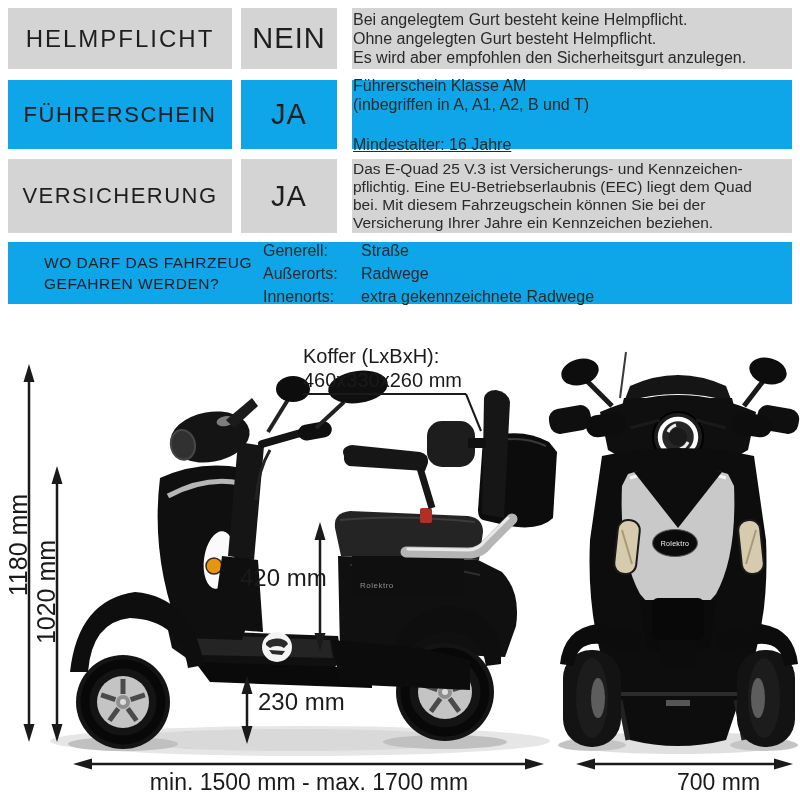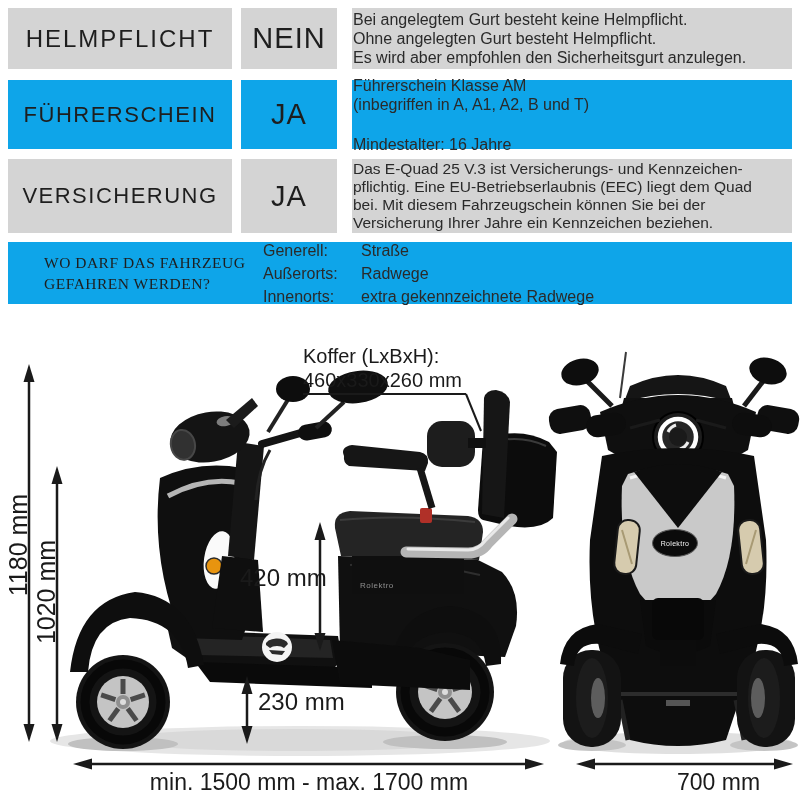--- a/index.html
+++ b/index.html
@@ -9,30 +9,30 @@
   .cell{position:absolute;box-sizing:border-box;display:flex;align-items:center;justify-content:center;}
   .dark{background:#d4d4d4;}
   .light{background:#0ea5e9;}
   .r1{top:8px;height:61px;}
   .r2{top:80px;height:69px;}
   .r3{top:159px;height:74px;}
   .r4{top:242px;height:62px;}
   .c1{left:8px;width:224px;}
   .c2{left:241px;width:96px;}
   .c3{left:352px;width:440px;}
-  .r4l{left:8px;width:268px;font-family:Liberation Serif, serif;}
+  .r4l{left:8px;width:268px;}
   .r4r{left:253px;width:539px;}
   .lab{font-size:24px;letter-spacing:2px;color:#1e1e1e;white-space:nowrap;}
   .lab2{font-size:22px;letter-spacing:1.5px;color:#1e1e1e;white-space:nowrap;}
   .val{font-size:29px;letter-spacing:1px;color:#1e1e1e;}
   .txt{flex-direction:column;align-items:flex-start;justify-content:center;padding-left:1px;
        font-size:16px;line-height:19px;color:#2a2a2a;}
   .txt3{font-size:15.5px;line-height:18px;}
   .ital{}
-  .gapup{margin-top:21px;}
+  .gapup{margin-top:21px;text-decoration:underline;}
   .wherelab{flex-direction:column;align-items:flex-start;padding-left:36px;font-size:15.5px;
             line-height:21px;letter-spacing:.5px;color:#1e1e1e;}
   .kv{display:grid;grid-template-columns:98px auto;row-gap:2px;font-size:16px;line-height:21px;color:#2a2a2a;}
   .cell .line{white-space:nowrap;}
   
   .dim{position:absolute;color:#1a1a1a;white-space:nowrap;}
   .vert{width:130px;height:28px;text-align:center;transform:rotate(-90deg);font-size:25px;}
   .d1180{left:-47px;top:531px;}
   .d1020{left:-19px;top:578px;}
   .d420{left:240px;top:564px;font-size:24px;}

